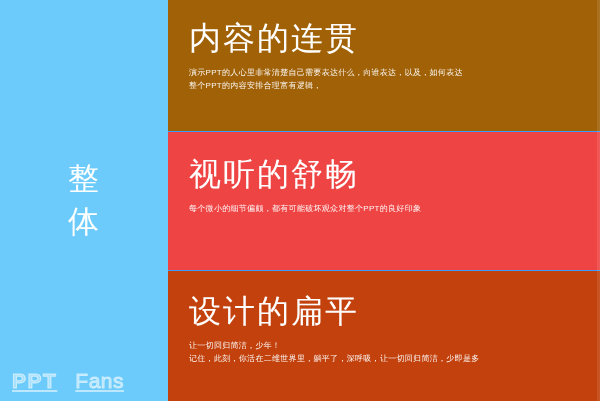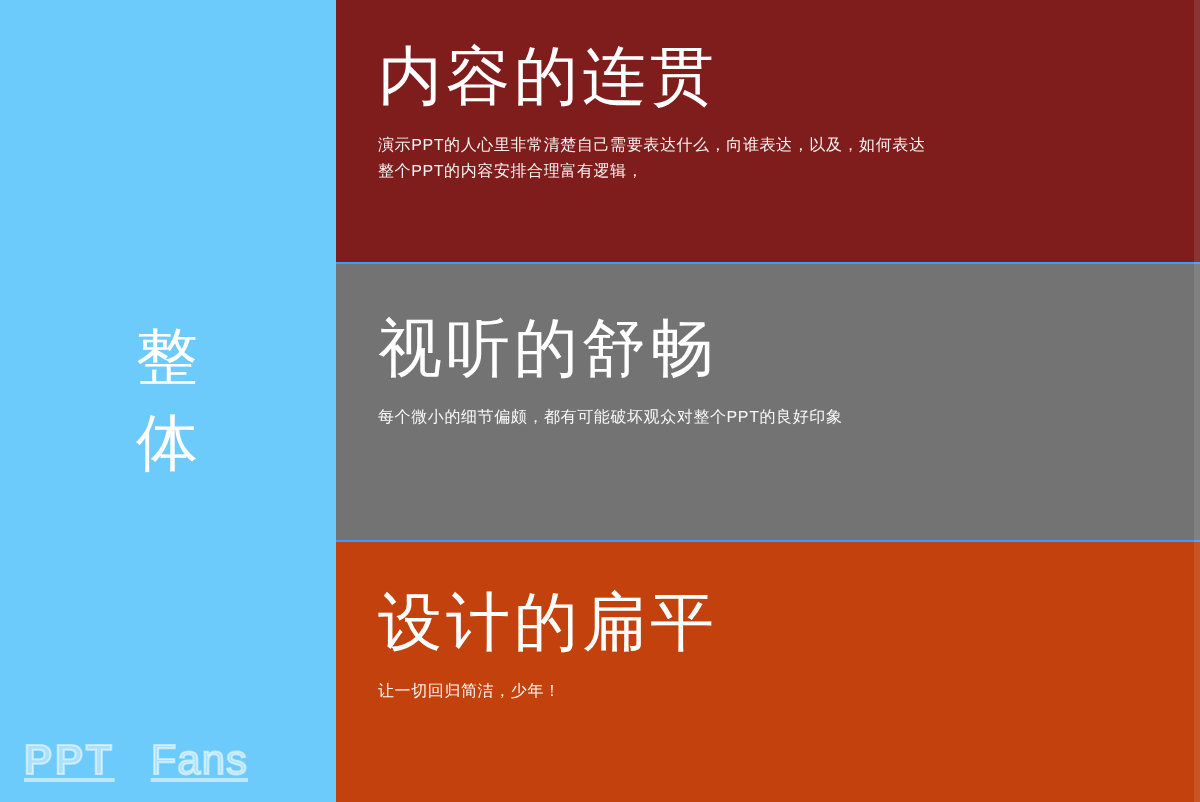--- a/index.html
+++ b/index.html
@@ -83,22 +83,22 @@
 
   .panel {
     position: absolute;
     left: 0;
     width: 432px;
     box-sizing: border-box;
     padding-left: 21px;
     overflow: hidden;
   }
 
-  .panel-1 { top: 0;    height: 131px; background: #7f1d1d; }
-  .panel-2 { top: 132px; height: 138px; background: #737373; }
+  .panel-1 { top: 0;    height: 131px; background: #a16207; }
+  .panel-2 { top: 132px; height: 138px; background: #ef4444; }
   .panel-3 { top: 271px; height: 130px; background: #c2410c; }
 
   .panel-title {
     color: #ffffff;
     font-size: 32px;
     font-weight: 400;
     letter-spacing: 2px;
     line-height: 1;
     white-space: nowrap;
     user-select: none;
@@ -159,20 +159,21 @@
       <div class="panel-title">视听的舒畅</div>
       <div class="panel-desc">
         <span class="desc-line">每个微小的细节偏颇，都有可能破坏观众对整个PPT的良好印象</span>
       </div>
     </div>
 
     <div class="panel panel-3">
       <div class="panel-title">设计的扁平</div>
       <div class="panel-desc">
         <span class="desc-line">让一切回归简洁，少年！</span>
+        <span class="desc-line">记住，此刻，你活在二维世界里，躺平了，深呼吸，让一切回归简洁，少即是多</span>
       </div>
     </div>
 
   </div>
 
   <div class="edge-strip"></div>
 
 </div>
 
 </body></html>

